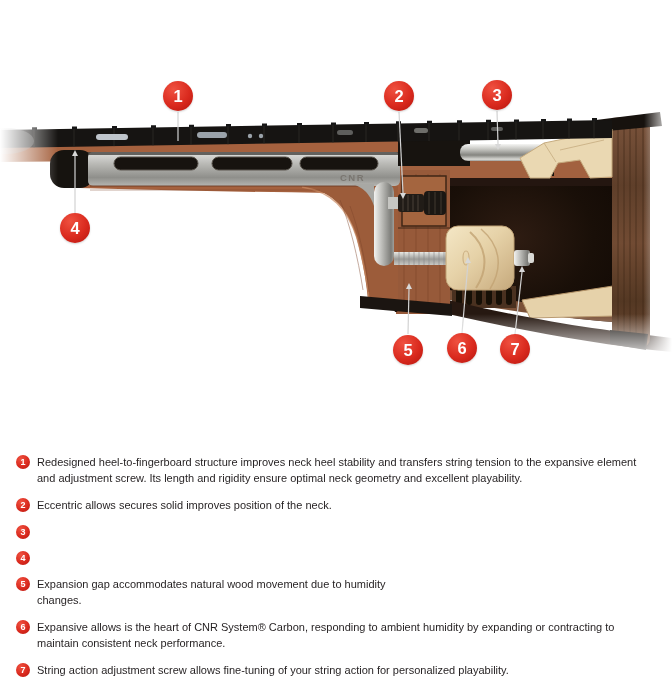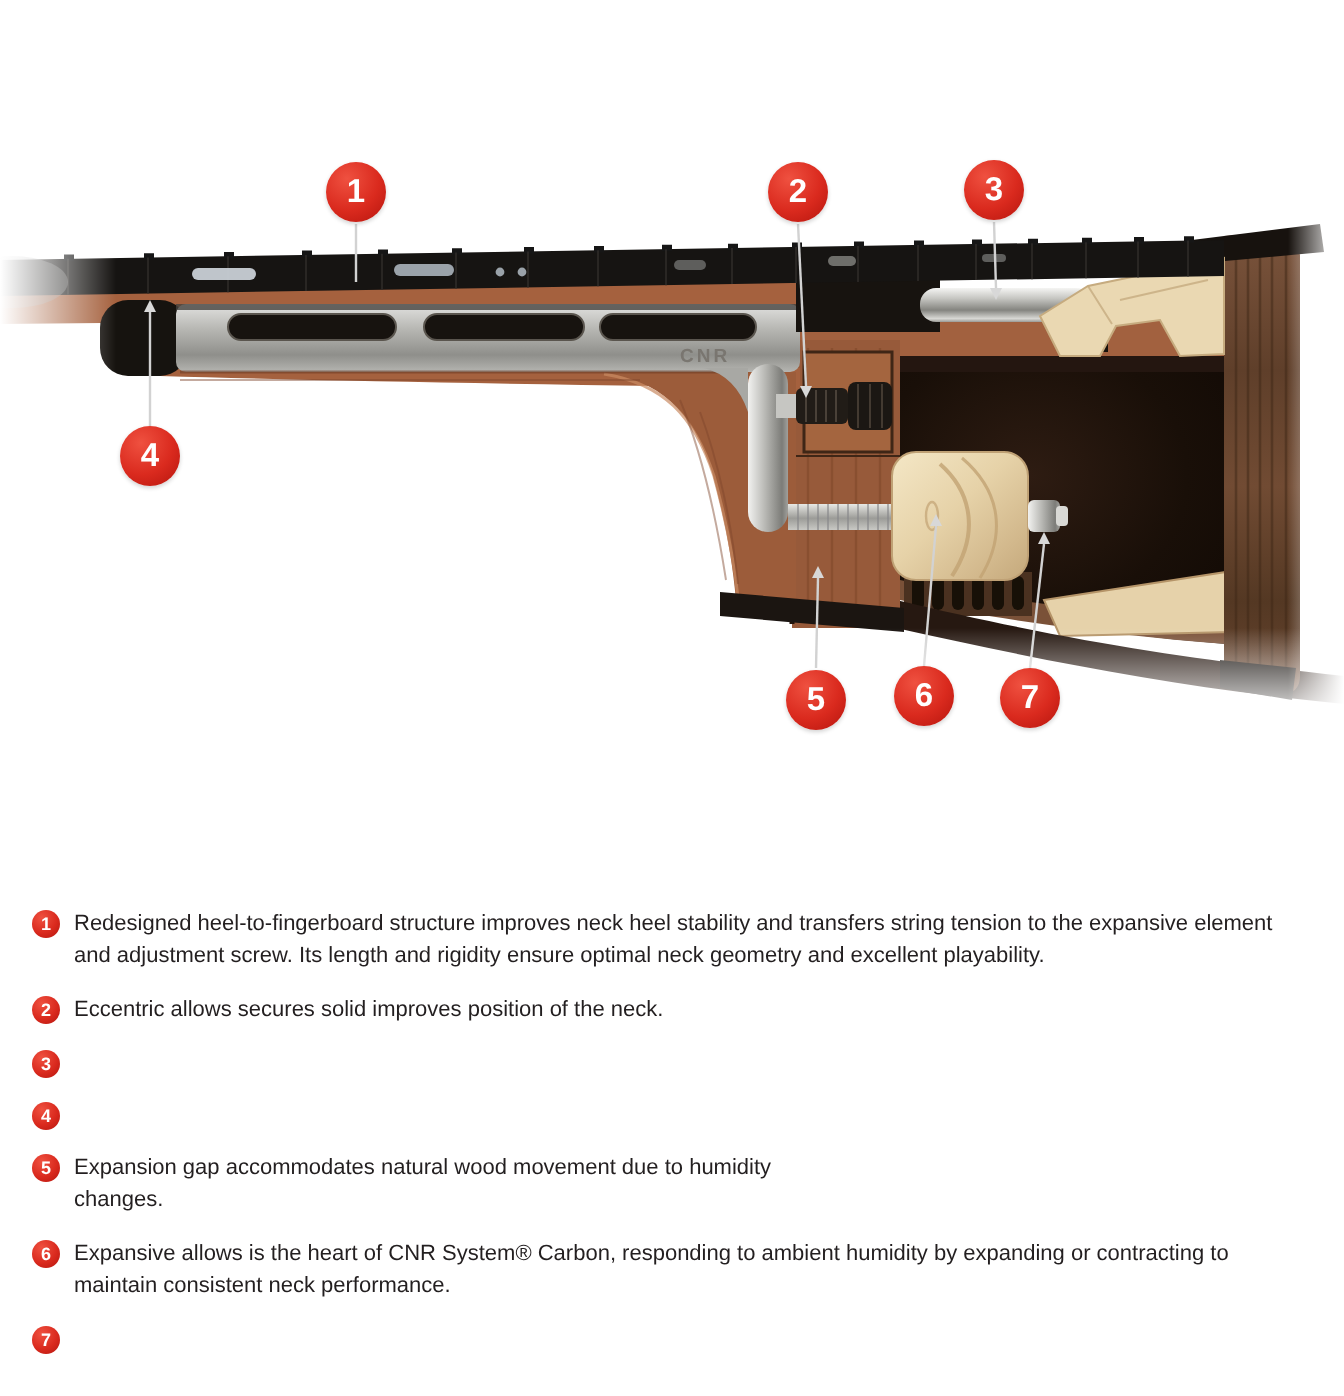--- a/index.html
+++ b/index.html
@@ -303,15 +303,16 @@
     <p class="legend-text"><b>Expansion gap</b><span> accommodates natural wood movement due to humidity changes.</span></p>
   </div>
 
   <div class="legend-item">
     <span class="badge">6</span>
     <p class="legend-text"><b>Expansive allows</b><span> is the heart of CNR System® Carbon, responding to ambient humidity by expanding or contracting to maintain consistent neck performance.</span></p>
   </div>
 
   <div class="legend-item">
     <span class="badge">7</span>
+    <p class="legend-text"><b>String action adjustment screw</b><span> allows fine-tuning of your string action for personalized playability.</span></p>
   </div>
 
 </div>
 
 </body></html>

